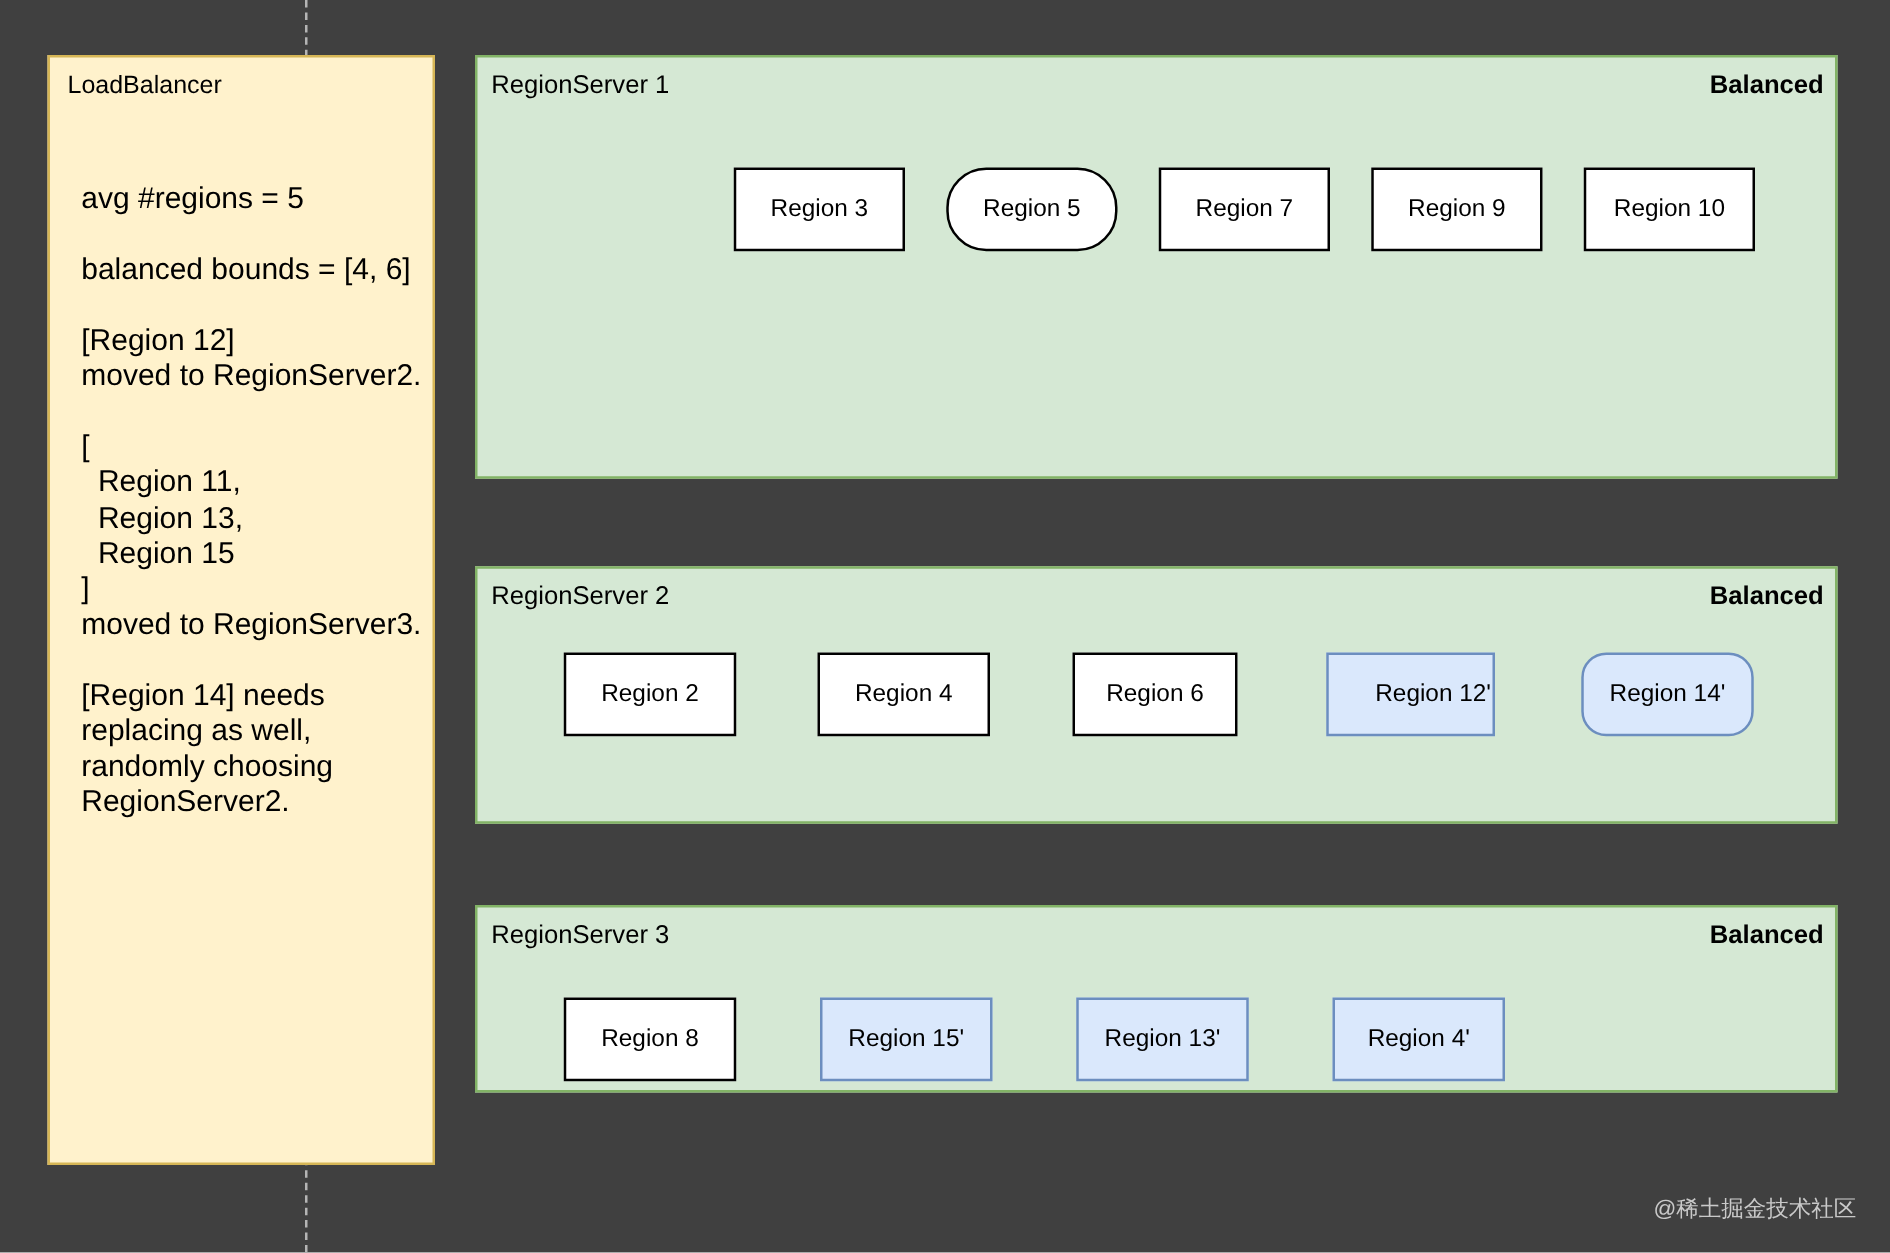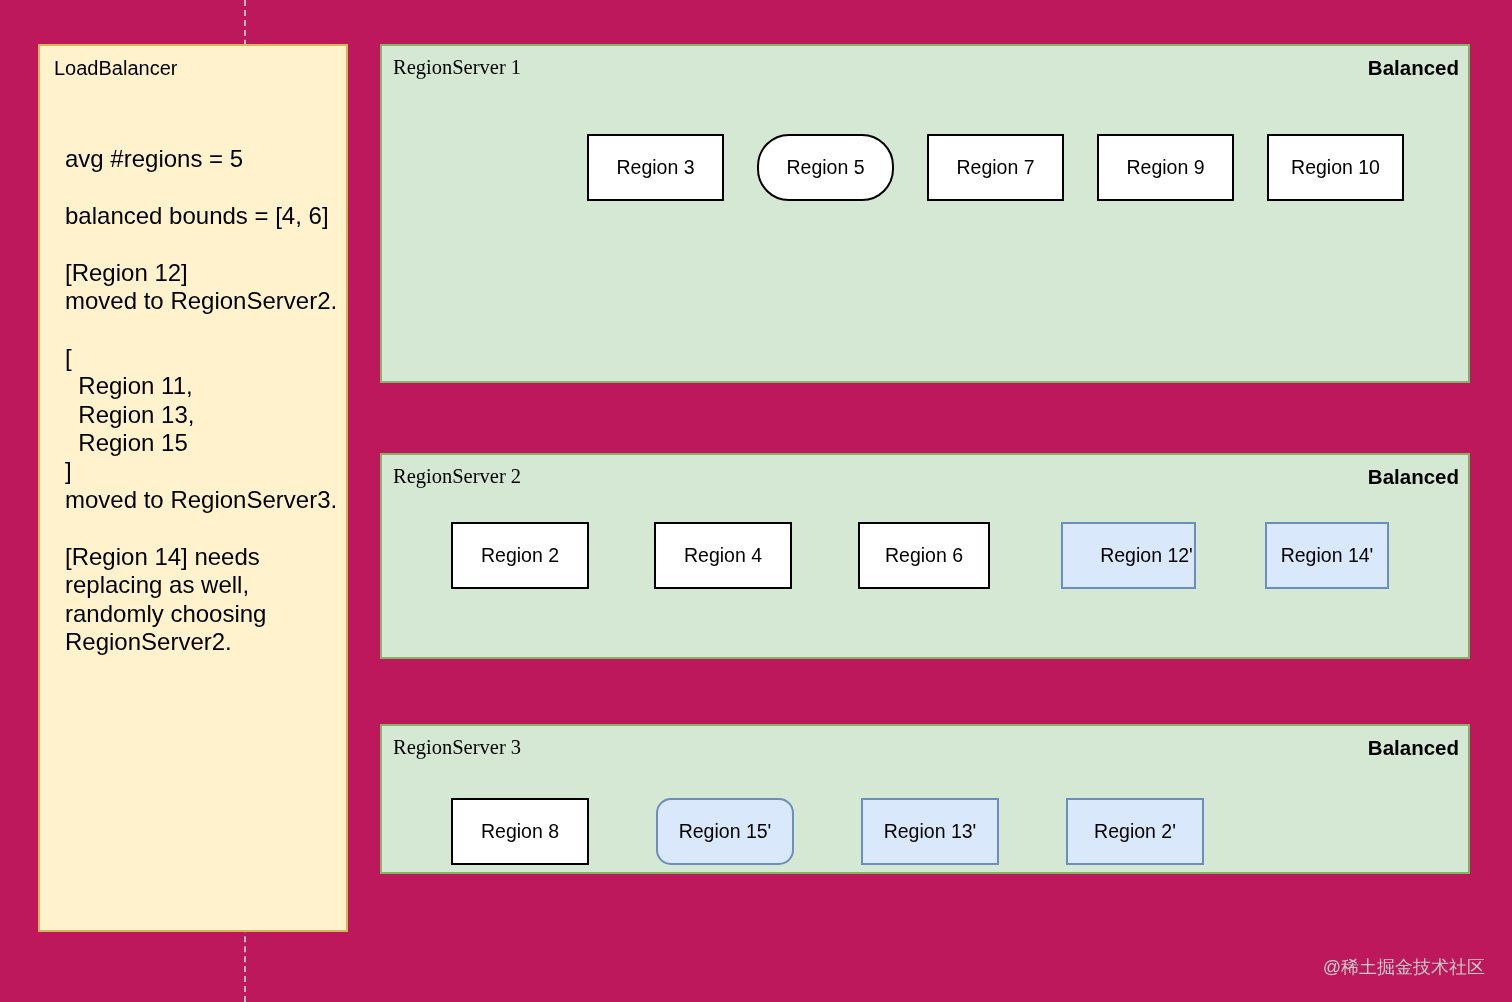--- a/index.html
+++ b/index.html
@@ -6,21 +6,21 @@
     margin: 0;
     padding: 0;
     background: #ffffff;
     font-family: "Liberation Sans", sans-serif;
     color: #000000;
   }
   .canvas {
     position: relative;
     width: 1512px;
     height: 1002px;
-    background: #be185d;
+    background: #404040;
     overflow: hidden;
   }
   
   .dashed-line {
     position: absolute;
     left: 244px;
     top: 0;
     height: 1002px;
     width: 0;
     border-left: 2px dashed #b5b5b5;
@@ -65,21 +65,20 @@
   }
   .server-1 { top: 44px;  height: 339px; }
   .server-2 { top: 453px; height: 206px; text-align: right; }
   .server-3 { top: 724px; height: 150px; }
   .server-name {
     position: absolute;
     left: 11px;
     top: 9px;
     font-size: 20.5px;
     line-height: 25px;
-    font-family: Liberation Serif, serif;
   }
   .server-status {
     position: absolute;
     right: 9px;
     top: 9px;
     font-size: 20.5px;
     line-height: 25px;
     font-weight: bold;
   }
   .regions { position: absolute; inset: 0; }
@@ -149,30 +148,30 @@
   </section>
 
   <section class="server-panel server-2">
     <div class="server-name">RegionServer 2</div>
     <div class="server-status">Balanced</div>
     <div class="regions">
         <div class="region-box" style="left: 69px; top: 67px; width: 138px;">Region 2</div>
         <div class="region-box" style="left: 272px; top: 67px; width: 138px;">Region 4</div>
         <div class="region-box" style="left: 476px; top: 67px; width: 132px;">Region 6</div>
         <div class="region-box moved" style="left: 679px; top: 67px; width: 135px; padding-left: 36px;">Region 12'</div>
-        <div class="region-box moved" style="left: 883px; top: 67px; width: 124px;">Region 14'</div>
+        <div class="region-box moved" style="left: 883px; top: 67px; width: 138px; border-radius: 20px;">Region 14'</div>
       </div>
   </section>
 
   <section class="server-panel server-3">
     <div class="server-name">RegionServer 3</div>
     <div class="server-status">Balanced</div>
     <div class="regions">
         <div class="region-box" style="left: 69px; top: 72px; width: 138px;">Region 8</div>
-        <div class="region-box moved" style="left: 274px; top: 72px; width: 138px; border-radius: 15px;">Region 15'</div>
+        <div class="region-box moved" style="left: 274px; top: 72px; width: 138px;">Region 15'</div>
         <div class="region-box moved" style="left: 479px; top: 72px; width: 138px;">Region 13'</div>
-        <div class="region-box moved" style="left: 684px; top: 72px; width: 138px;">Region 2'</div>
+        <div class="region-box moved" style="left: 684px; top: 72px; width: 138px;">Region 4'</div>
       </div>
   </section>
 
   <div class="watermark">@稀土掘金技术社区</div>
 
 </div>
 
 </body></html>

